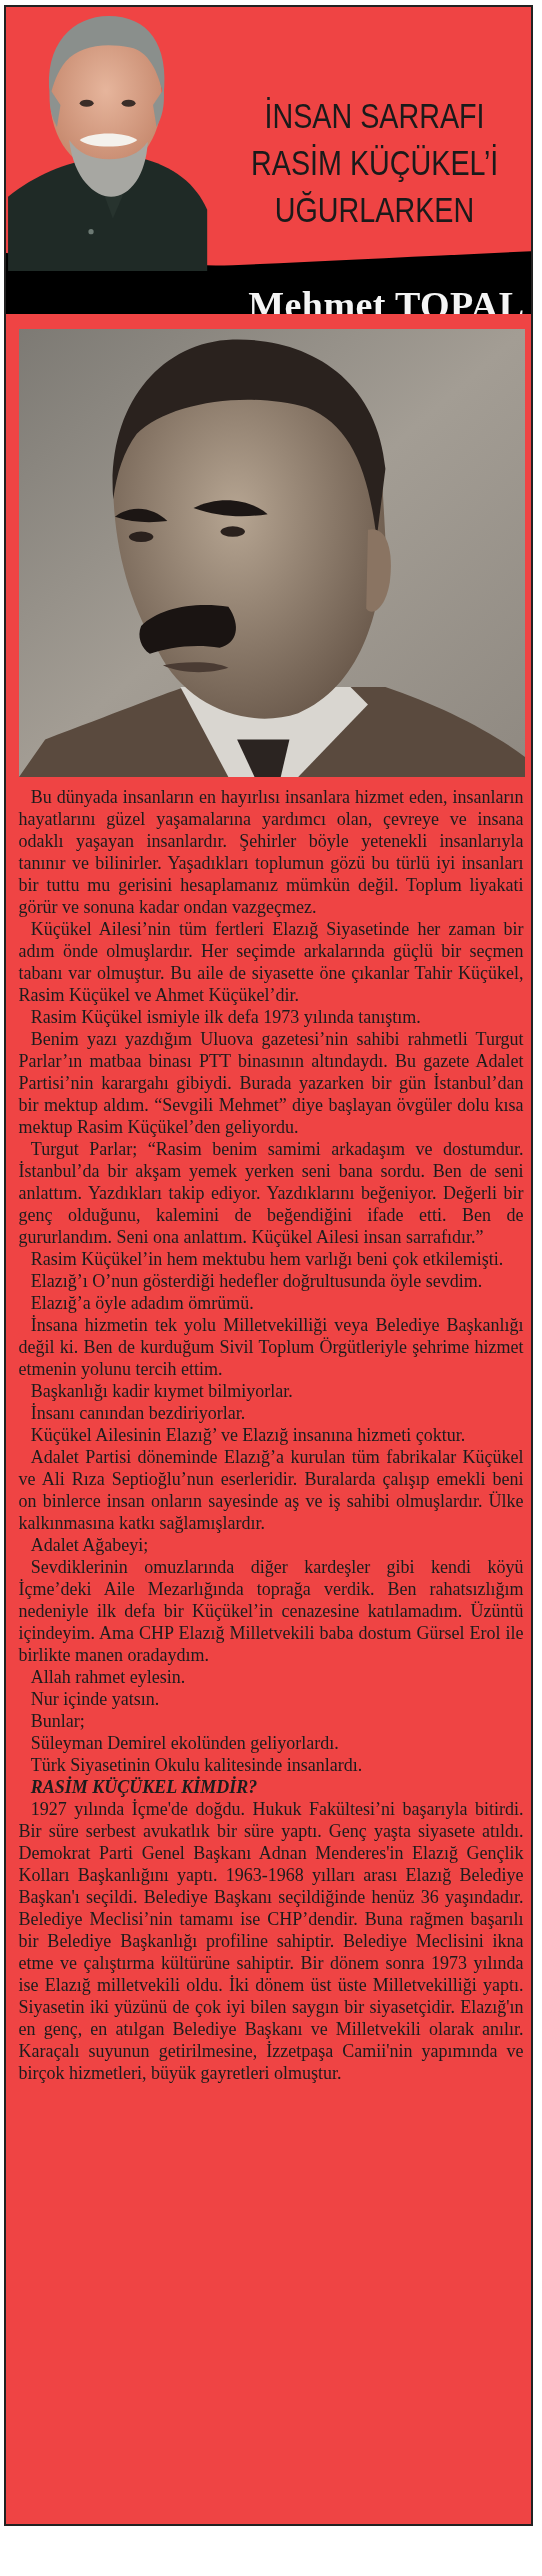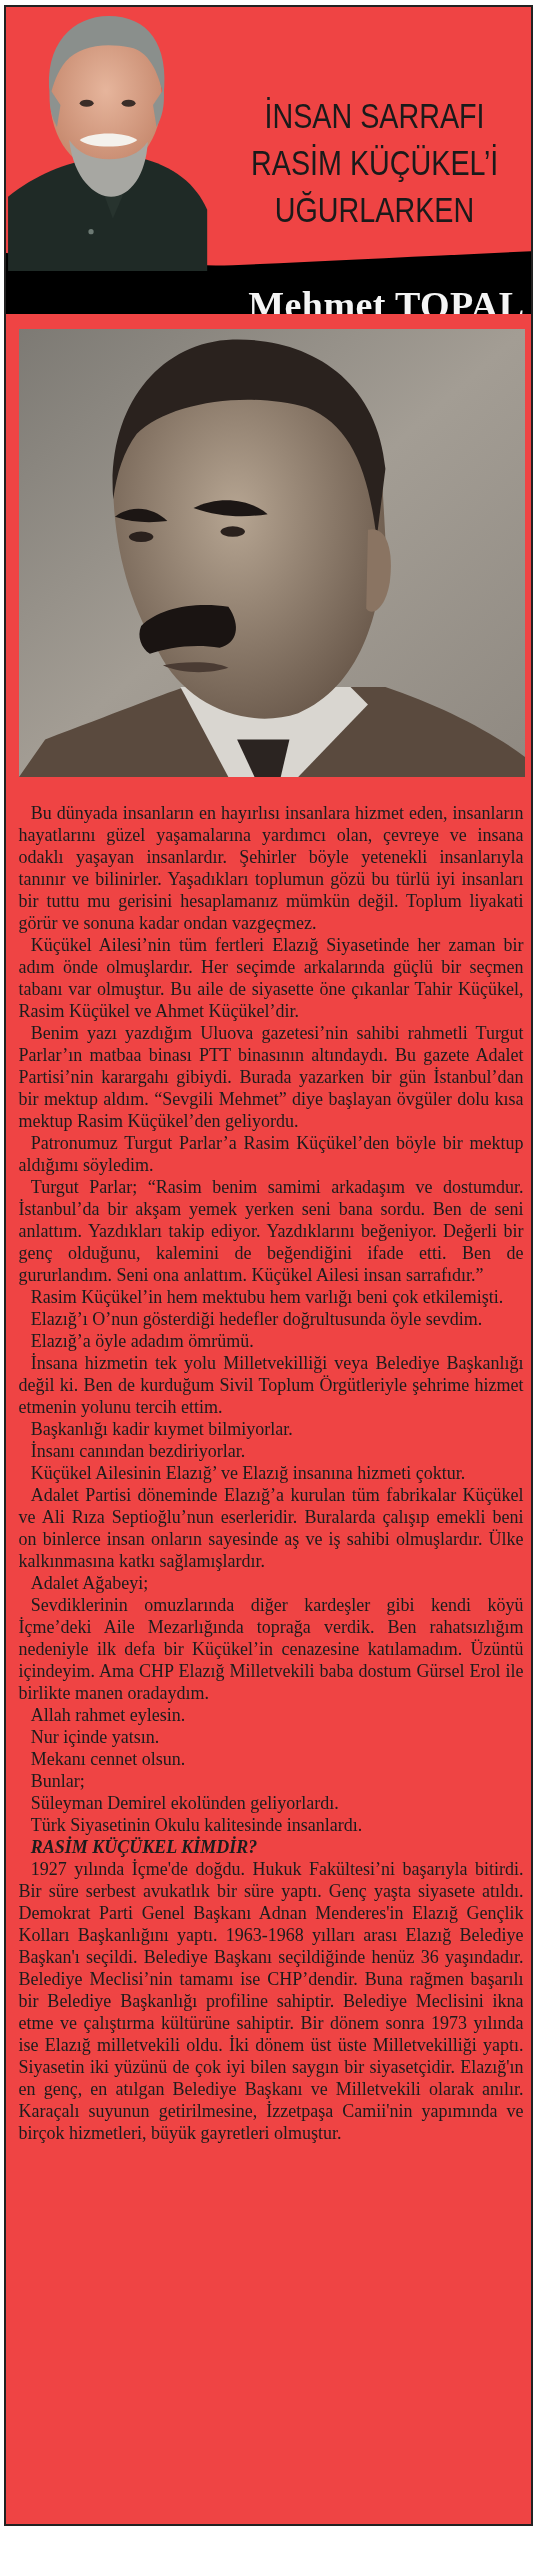--- a/index.html
+++ b/index.html
@@ -23,21 +23,21 @@
     color: #f4f4f4; letter-spacing: 0.4px; white-space: nowrap; margin-top: 17px;
   }
   .photo {
     position: absolute; left: 12.2px; top: 322px; width: 506px; height: 448px;
     overflow: hidden; background: #8d8880;
   }
   .photo svg { width: 100%; height: 100%; display: block; }
   .body-text {
     position: absolute; left: 12.2px; top: 779px; width: 505px;
     font-family: "Liberation Serif", serif; font-size: 18px; line-height: 22px;
-    color: #1c1c1c; text-align: justify; hyphens: manual; margin-top: 16px;
+    color: #1c1c1c; text-align: justify; hyphens: manual;
   }
   .body-text p { margin: 0; text-indent: 12.2px; }
   .body-text p.sub { font-weight: bold; font-style: italic; }
 </style>
 </head>
 <body>
 
 <div class="frame">
 
   <div class="header">
@@ -99,36 +99,35 @@
       <ellipse cx="140" cy="238" rx="14" ry="6" fill="#2a211d"></ellipse>
       <ellipse cx="245" cy="232" rx="14" ry="6" fill="#2a211d"></ellipse>
       <path d="M140,340 C160,320 200,312 240,318 C255,340 250,360 230,365 C200,360 170,365 150,372 C140,365 135,352 140,340 Z" fill="#1a1412"></path>
       <path d="M165,385 C190,380 225,380 240,388 C220,395 185,395 165,385 Z" fill="#4a3b33"></path>
     </svg>
   </div>
 
   <div class="body-text">
     <p>Bu dünyada insanların en hayırlısı insanlara hizmet eden, in­sanların hayatlarını güzel yaşamalarına yardımcı olan, çevreye ve insana odaklı yaşayan insanlardır. Şehirler böyle yetenekli insanlarıyla tanınır ve bilinirler. Yaşadıkları toplumun gözü bu türlü iyi insanları bir tuttu mu gerisini hesaplamanız mümkün değil. Toplum liyakati görür ve sonuna kadar ondan vazgeç­mez.</p>
     <p>Küçükel Ailesi’nin tüm fertleri Elazığ Siyasetinde her zaman bir adım önde olmuşlardır. Her seçimde arkalarında güçlü bir seçmen tabanı var olmuştur. Bu aile de siyasette öne çıkanlar Tahir Küçükel, Rasim Küçükel ve Ahmet Küçükel’dir.</p>
+    <p>Rasim Küçükel ismiyle ilk defa 1973 yılında tanıştım.</p>
     <p>Benim yazı yazdığım Uluova gazetesi’nin sahibi rahmetli Tur­gut Parlar’ın matbaa binası PTT binasının altındaydı. Bu gazete Adalet Partisi’nin karargahı gibiydi. Burada yazarken bir gün İstanbul’dan bir mektup aldım. “Sevgili Mehmet” diye başla­yan övgüler dolu kısa mektup Rasim Küçükel’den geliyordu.</p>
-    <p>Patronumuz Turgut Parlar’a Rasim Küçükel’den böyle bir mektup aldığımı söyledim.</p>
     <p>Turgut Parlar; “Rasim benim samimi arkadaşım ve dostum­dur. İstanbul’da bir akşam yemek yerken seni bana sordu. Ben de seni anlattım. Yazdıkları takip ediyor. Yazdıklarını beğeni­yor. Değerli bir genç olduğunu, kalemini de beğendiğini ifade etti. Ben de gururlandım. Seni ona anlattım. Küçükel Ailesi in­san sarrafıdır.”</p>
     <p>Rasim Küçükel’in hem mektubu hem varlığı beni çok etkile­mişti.</p>
     <p>Elazığ’ı O’nun gösterdiği hedefler doğrultusunda öyle sev­dim.</p>
     <p>Elazığ’a öyle adadım ömrümü.</p>
     <p>İnsana hizmetin tek yolu Milletvekilliği veya Belediye Baş­kanlığı değil ki. Ben de kurduğum Sivil Toplum Örgütleriyle şehrime hizmet etmenin yolunu tercih ettim.</p>
     <p>Başkanlığı kadir kıymet bilmiyorlar.</p>
     <p>İnsanı canından bezdiriyorlar.</p>
     <p>Küçükel Ailesinin Elazığ’ ve Elazığ insanına hizmeti çoktur.</p>
     <p>Adalet Partisi döneminde Elazığ’a kurulan tüm fabrikalar Kü­çükel ve Ali Rıza Septioğlu’nun eserleridir. Buralarda çalışıp emekli beni on binlerce insan onların sayesinde aş ve iş sahibi olmuşlardır. Ülke kalkınmasına katkı sağlamışlardır.</p>
     <p>Adalet Ağabeyi;</p>
     <p>Sevdiklerinin omuzlarında diğer kardeşler gibi kendi köyü İçme’deki Aile Mezarlığında toprağa verdik. Ben rahatsızlı­ğım nedeniyle ilk defa bir Küçükel’in cenazesine katılamadım. Üzüntü içindeyim. Ama CHP Elazığ Milletvekili baba dostum Gürsel Erol ile birlikte manen oradaydım.</p>
     <p>Allah rahmet eylesin.</p>
     <p>Nur içinde yatsın.</p>
-    <p>Mekanı cennet olsun.</p>
     <p>Bunlar;</p>
     <p>Süleyman Demirel ekolünden geliyorlardı.</p>
     <p>Türk Siyasetinin Okulu kalitesinde insanlardı.</p>
     <p class="sub">RASİM KÜÇÜKEL KİMDİR?</p>
     <p>1927 yılında İçme'de doğdu. Hukuk Fakültesi’ni başarıyla bi­tirdi. Bir süre serbest avukatlık bir süre yaptı. Genç yaşta siya­sete atıldı. Demokrat Parti Genel Başkanı Adnan Menderes'in Elazığ Gençlik Kolları Başkanlığını yaptı. 1963-1968 yılları arası Elazığ Belediye Başkan'ı seçildi. Belediye Başkanı seçil­diğinde henüz 36 yaşındadır. Belediye Meclisi’nin tamamı ise CHP’dendir. Buna rağmen başarılı bir Belediye Başkanlığı pro­filine sahiptir. Belediye Meclisini ikna etme ve çalıştırma kül­türüne sahiptir. Bir dönem sonra 1973 yılında ise Elazığ millet­vekili oldu. İki dönem üst üste Milletvekilliği yaptı. Siyasetin iki yüzünü de çok iyi bilen saygın bir siyasetçidir. Elazığ'ın en genç, en atılgan Belediye Başkanı ve Milletvekili olarak anılır. Karaçalı suyunun getirilmesine, İzzetpaşa Camii'nin yapımında ve birçok hizmetleri, büyük gayretleri olmuştur.</p>
   </div>
 
 </div>
 
 

